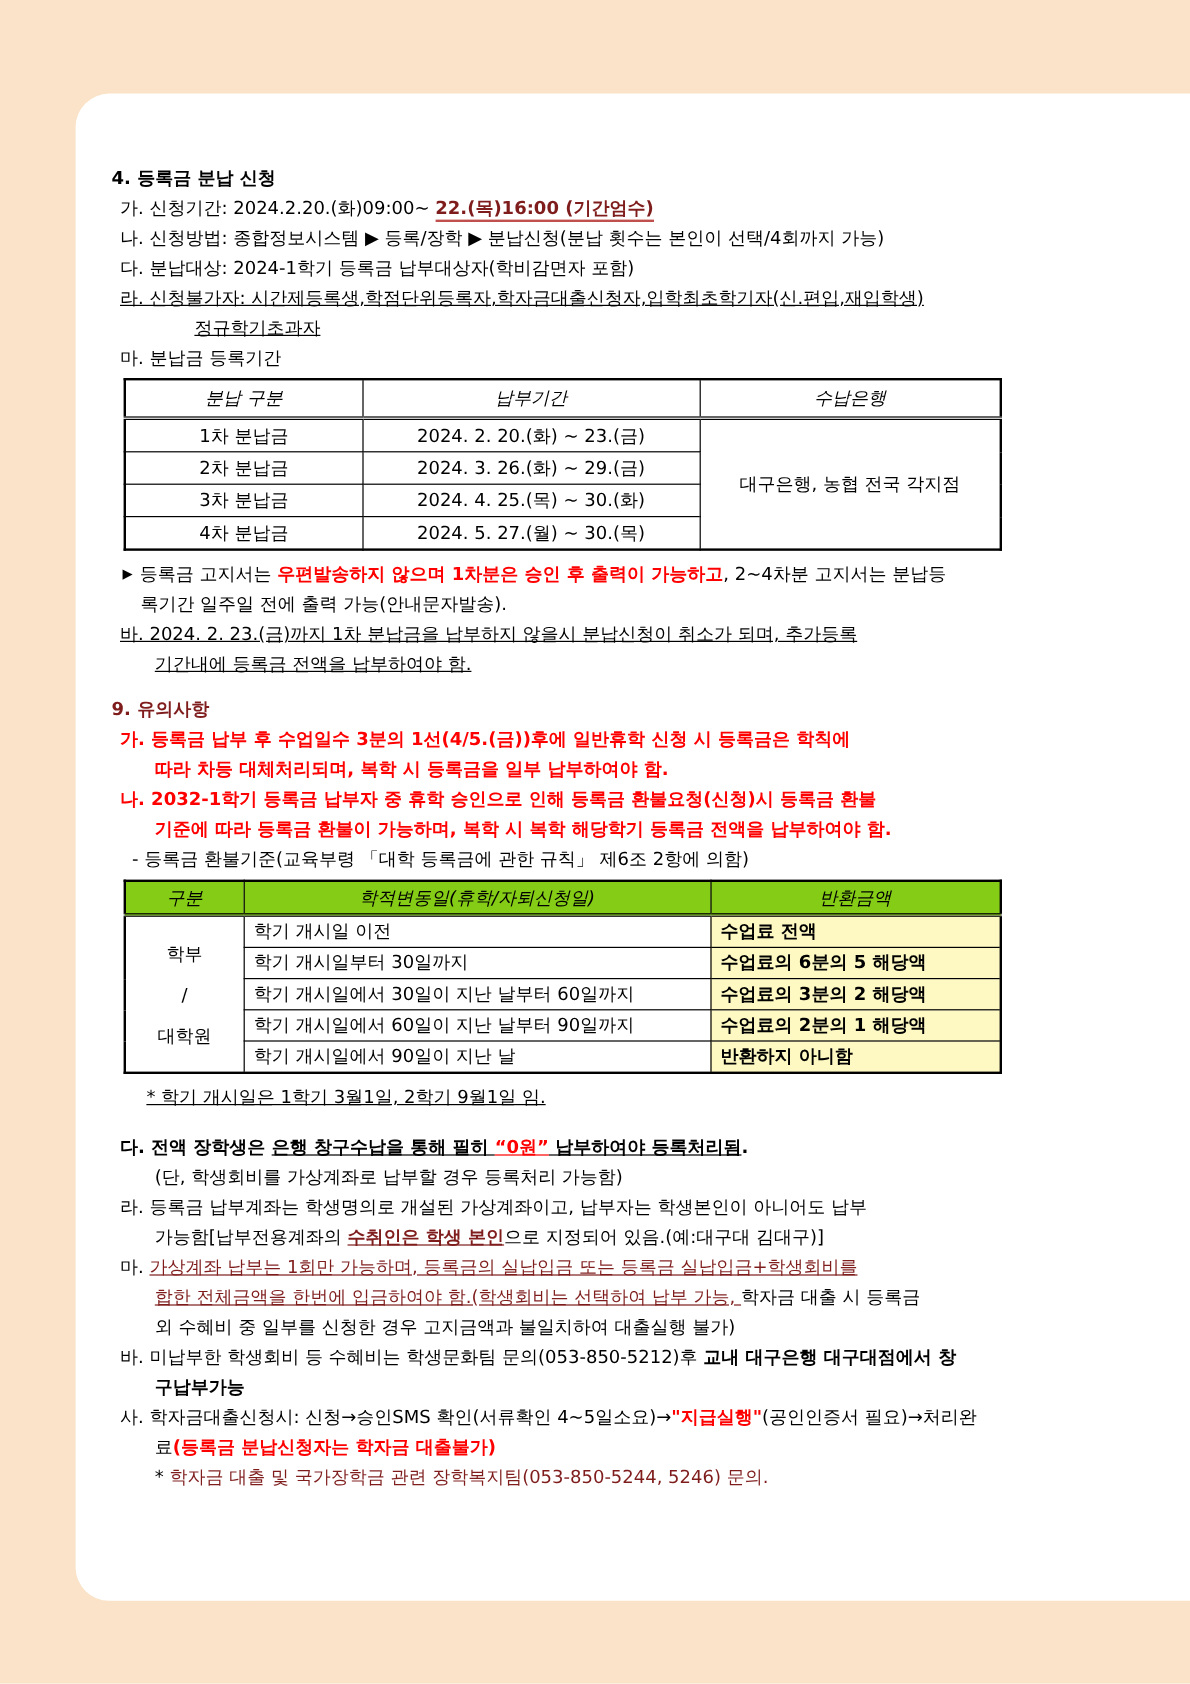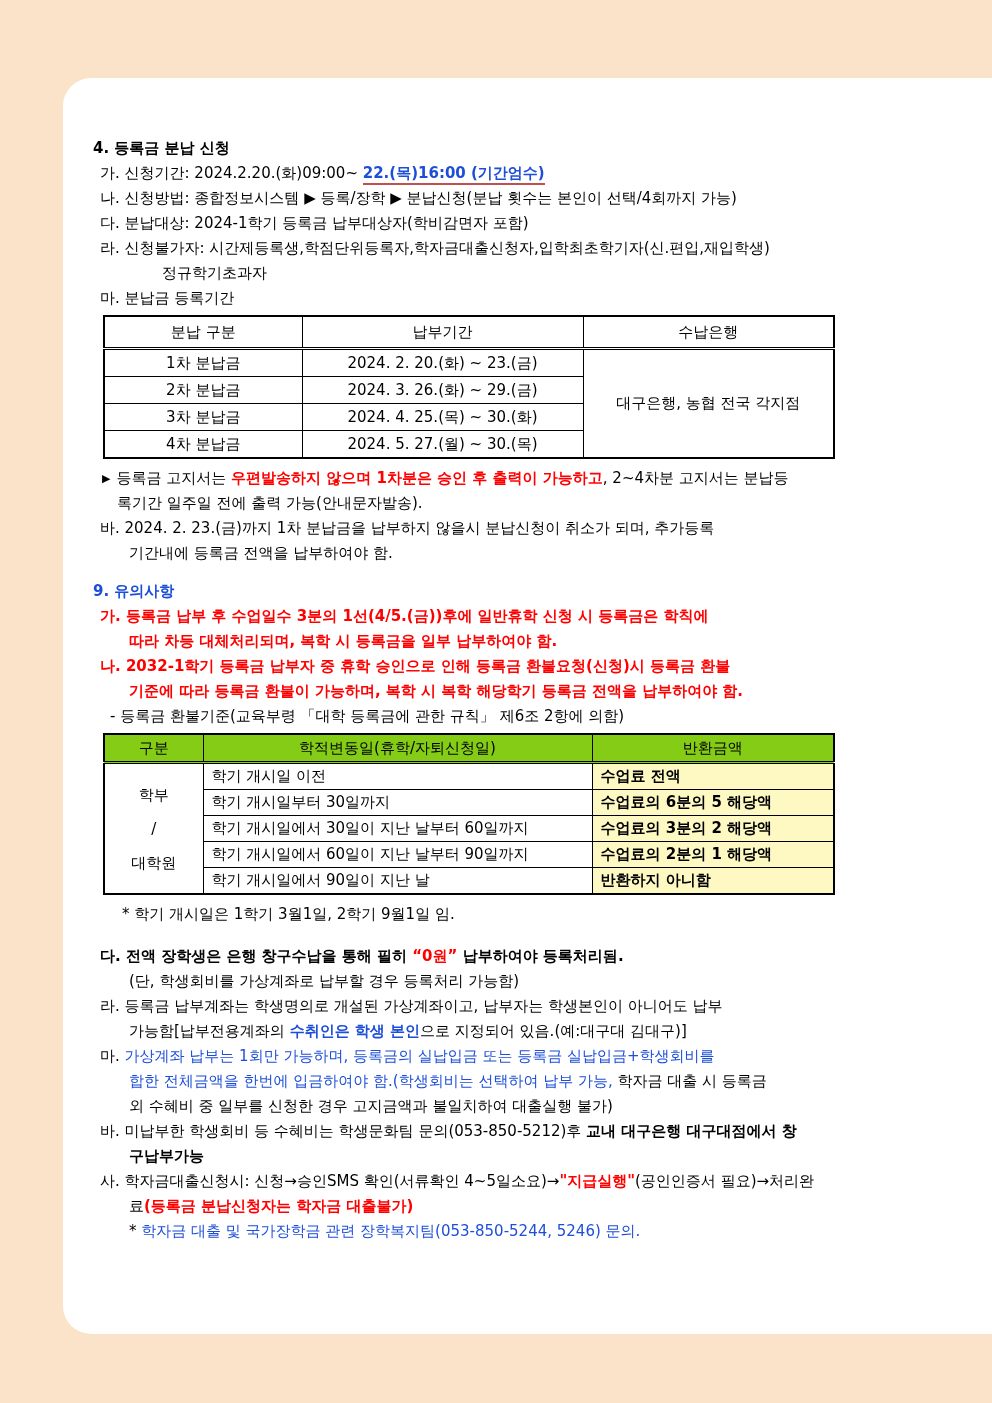--- a/index.html
+++ b/index.html
@@ -12,35 +12,35 @@
   }
   .card{
     position:absolute;left:63px;top:78px;
     width:958px;height:1256px;
     background:#ffffff;border-radius:28px;
     overflow:hidden;
   }
   .content{padding:58px 28px 0 30px;font-size:15px;}
   .line{line-height:25px;white-space:nowrap;}
   .bold{font-weight:bold;}
-  .blue{color:#1d4ed8;}
+  .blue{color:#7f1d1d;}
   .red{color:#ff0000;}
-  .u{}
+  .u{text-decoration:underline;}
   .redline{border-bottom:2px solid #c0504d;padding-bottom:1px;}
   .li{margin-left:7px;}
   .w1{margin-left:36px;}
   .w2{margin-left:69px;}
   .dash{margin-left:17px;}
   .fnote{margin-left:29px;}
   .bullet-row{margin-left:9px;margin-top:5px;}
   .bullet-mark{font-size:11px;vertical-align:1px;margin-right:6px;}
   .bullet-wrap{margin-left:24px;}
   table{border-collapse:collapse;border:2px solid #000;margin:4px 0 7px 10px;table-layout:fixed;}
   th,td{border:1px solid #000;font-weight:normal;font-size:15px;padding:0;}
-  thead th{border-bottom:3px double #000;}
+  thead th{border-bottom:3px double #000;font-style:italic;}
   .t1 th{height:30px;text-align:center;}
   .t1 td{height:26px;text-align:center;}
   .t2 th{height:26px;text-align:center;background:#84cc16;}
   .t2 td{height:25px;}
   .t2 td.left{text-align:left;padding-left:8px;}
   .t2 td.gray{background:#fef9c3;text-align:left;padding-left:8px;font-weight:bold;}
   .group-cell{text-align:center;vertical-align:middle;}
   .group-cell .g{display:block;line-height:34px;}
   .sec5-gap{margin-top:13px;}
   .after-table-gap{margin-top:17px;}

